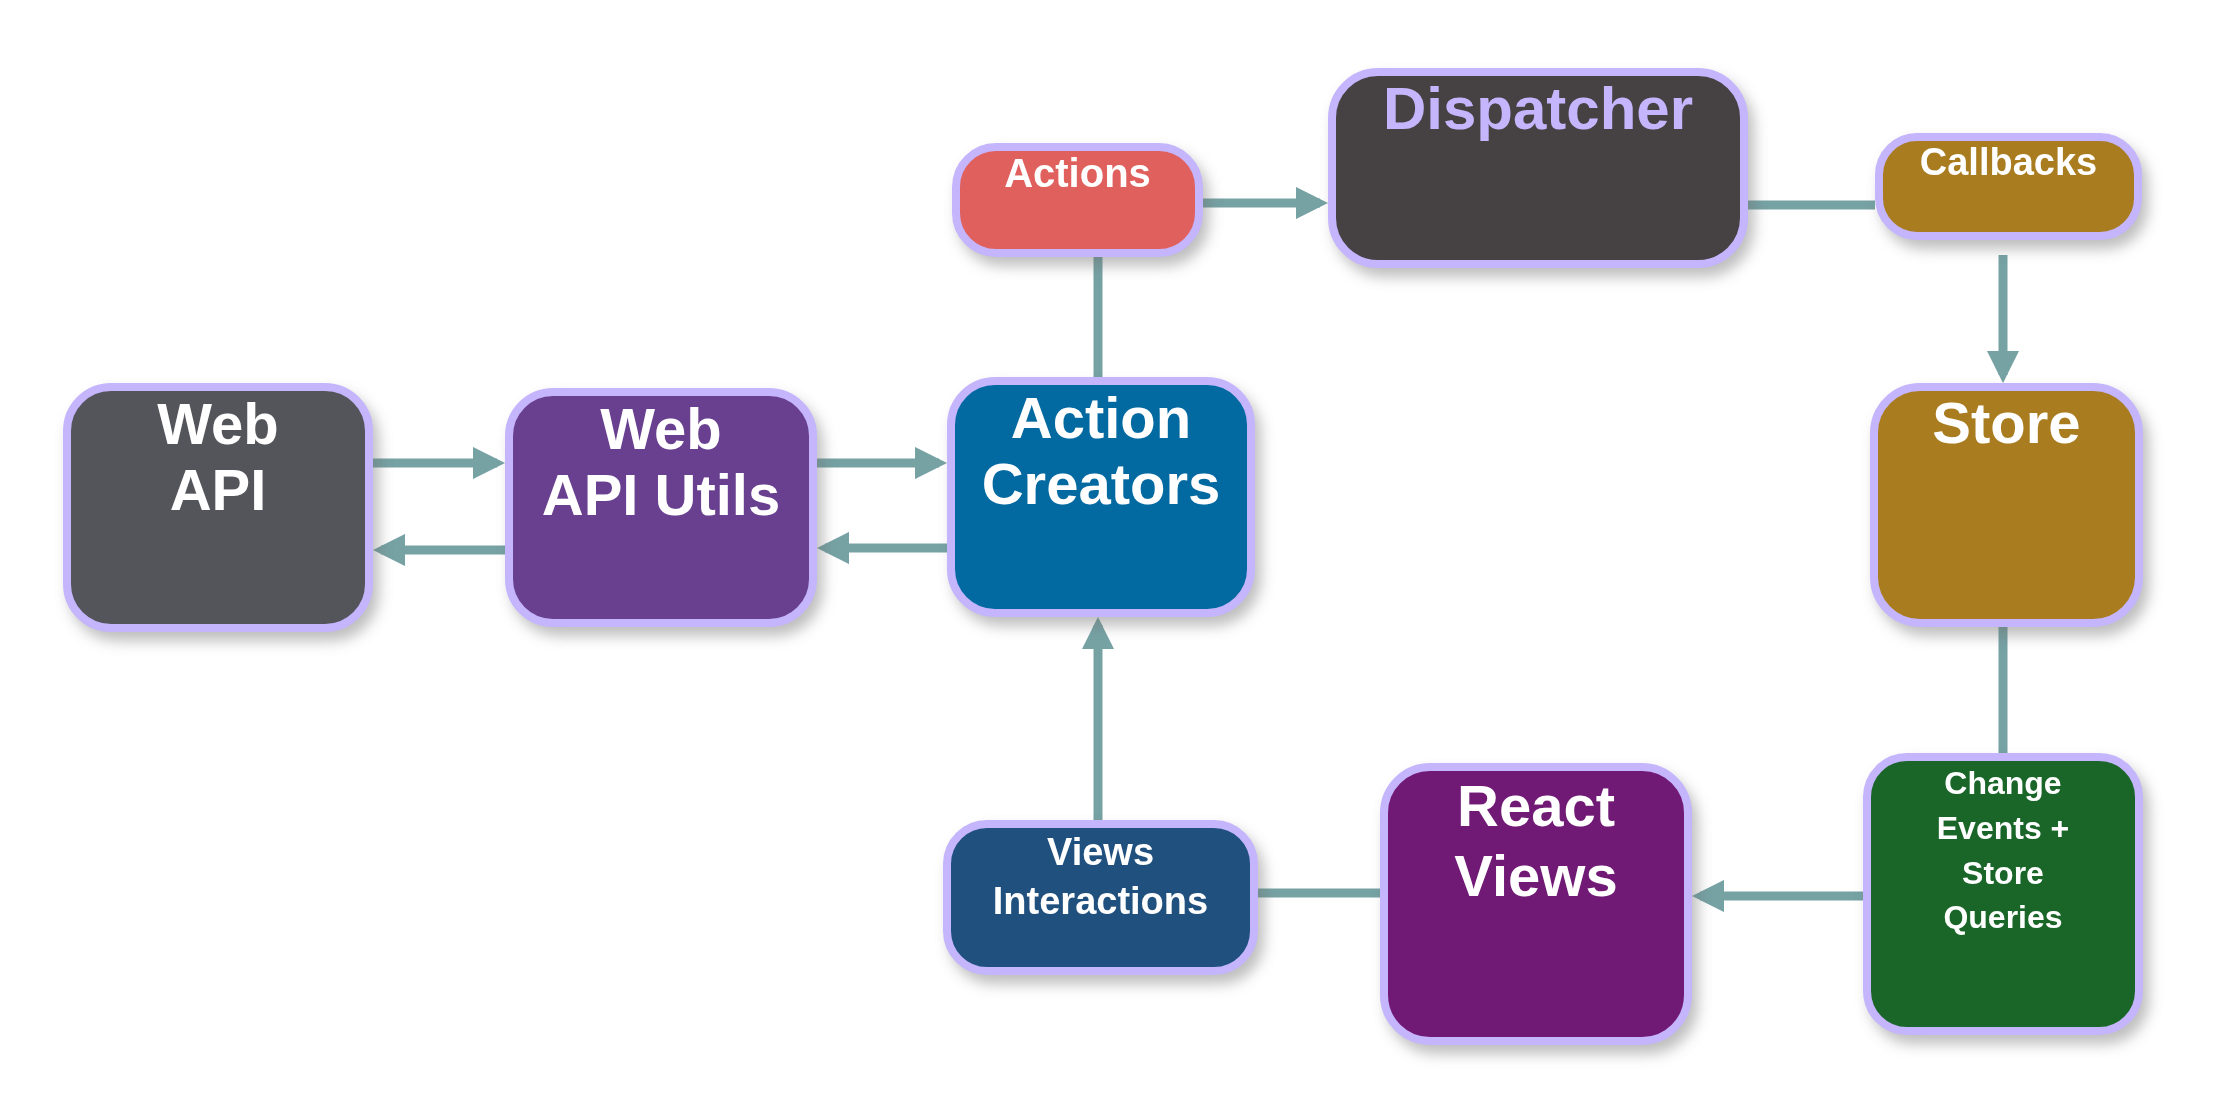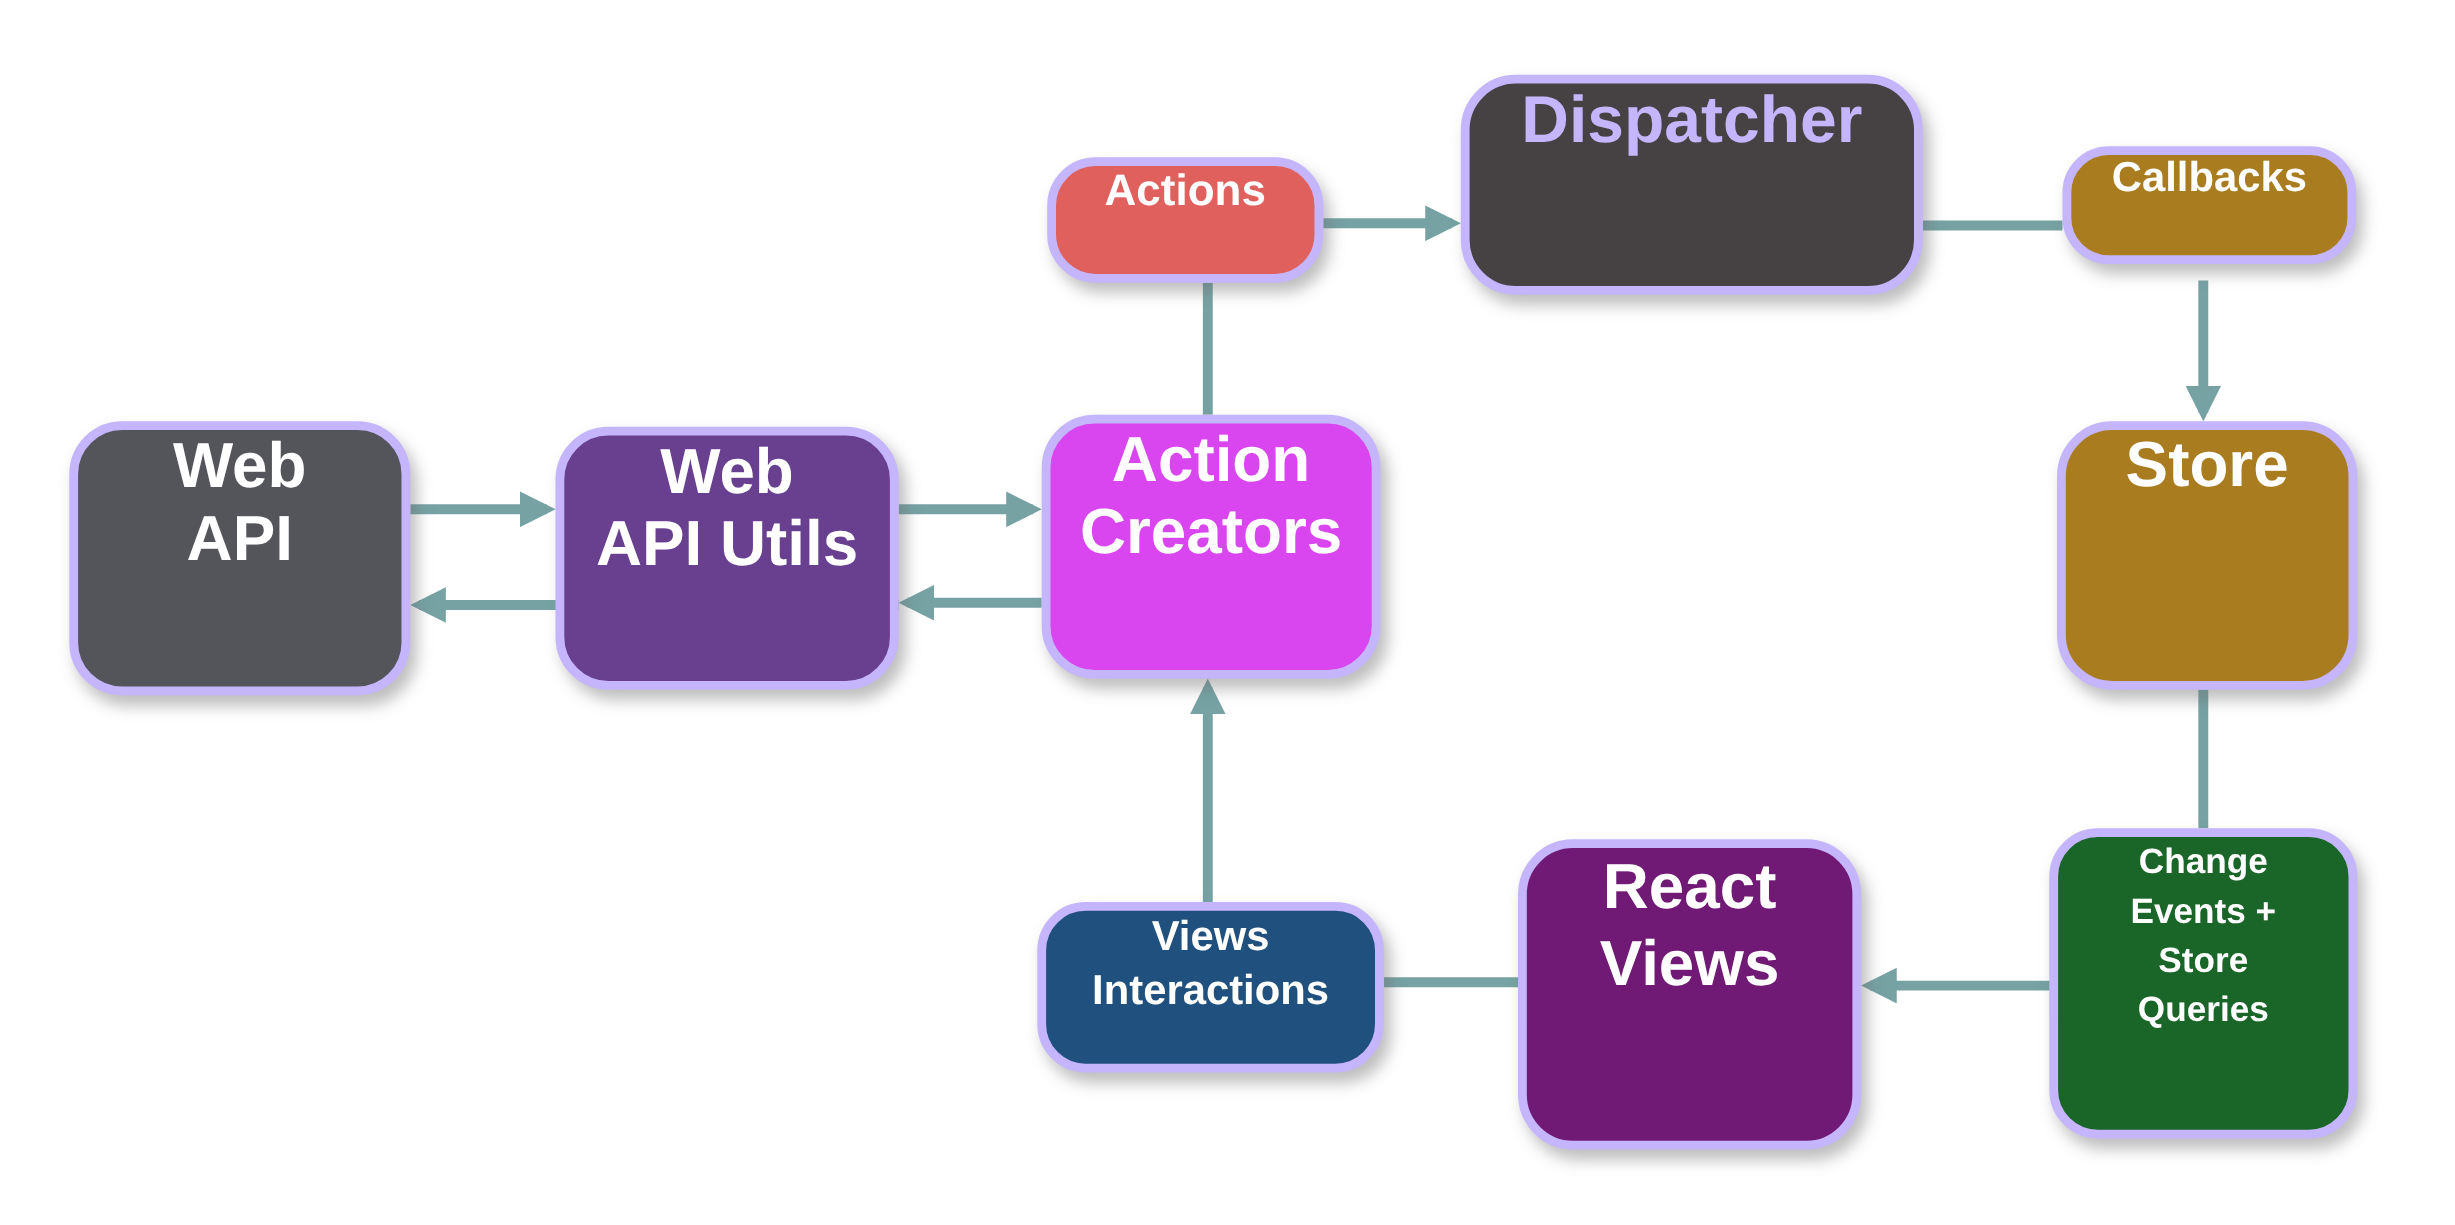--- a/index.html
+++ b/index.html
@@ -61,21 +61,21 @@
   <div class="node n-web-api" style="background: rgb(84, 85, 91); color: rgb(255, 255, 255);">
     <span class="lbl">Web
 API</span>
   </div>
 
   <div class="node n-web-api-utils" style="background: rgb(105, 63, 143); color: rgb(255, 255, 255);">
     <span class="lbl">Web
 API Utils</span>
   </div>
 
-  <div class="node n-action-creators" style="background: #d946ef; color: rgb(255, 255, 255);">
+  <div class="node n-action-creators" style="background: #0369a1; color: rgb(255, 255, 255);">
     <span class="lbl">Action
 Creators</span>
   </div>
 
   <div class="node n-actions" style="background: rgb(224, 96, 93); color: rgb(255, 255, 255);">
     <span class="lbl">Actions</span>
   </div>
 
   <div class="node n-dispatcher" style="background: rgb(70, 66, 67); color: #c4b5fd;">
     <span class="lbl">Dispatcher</span>

